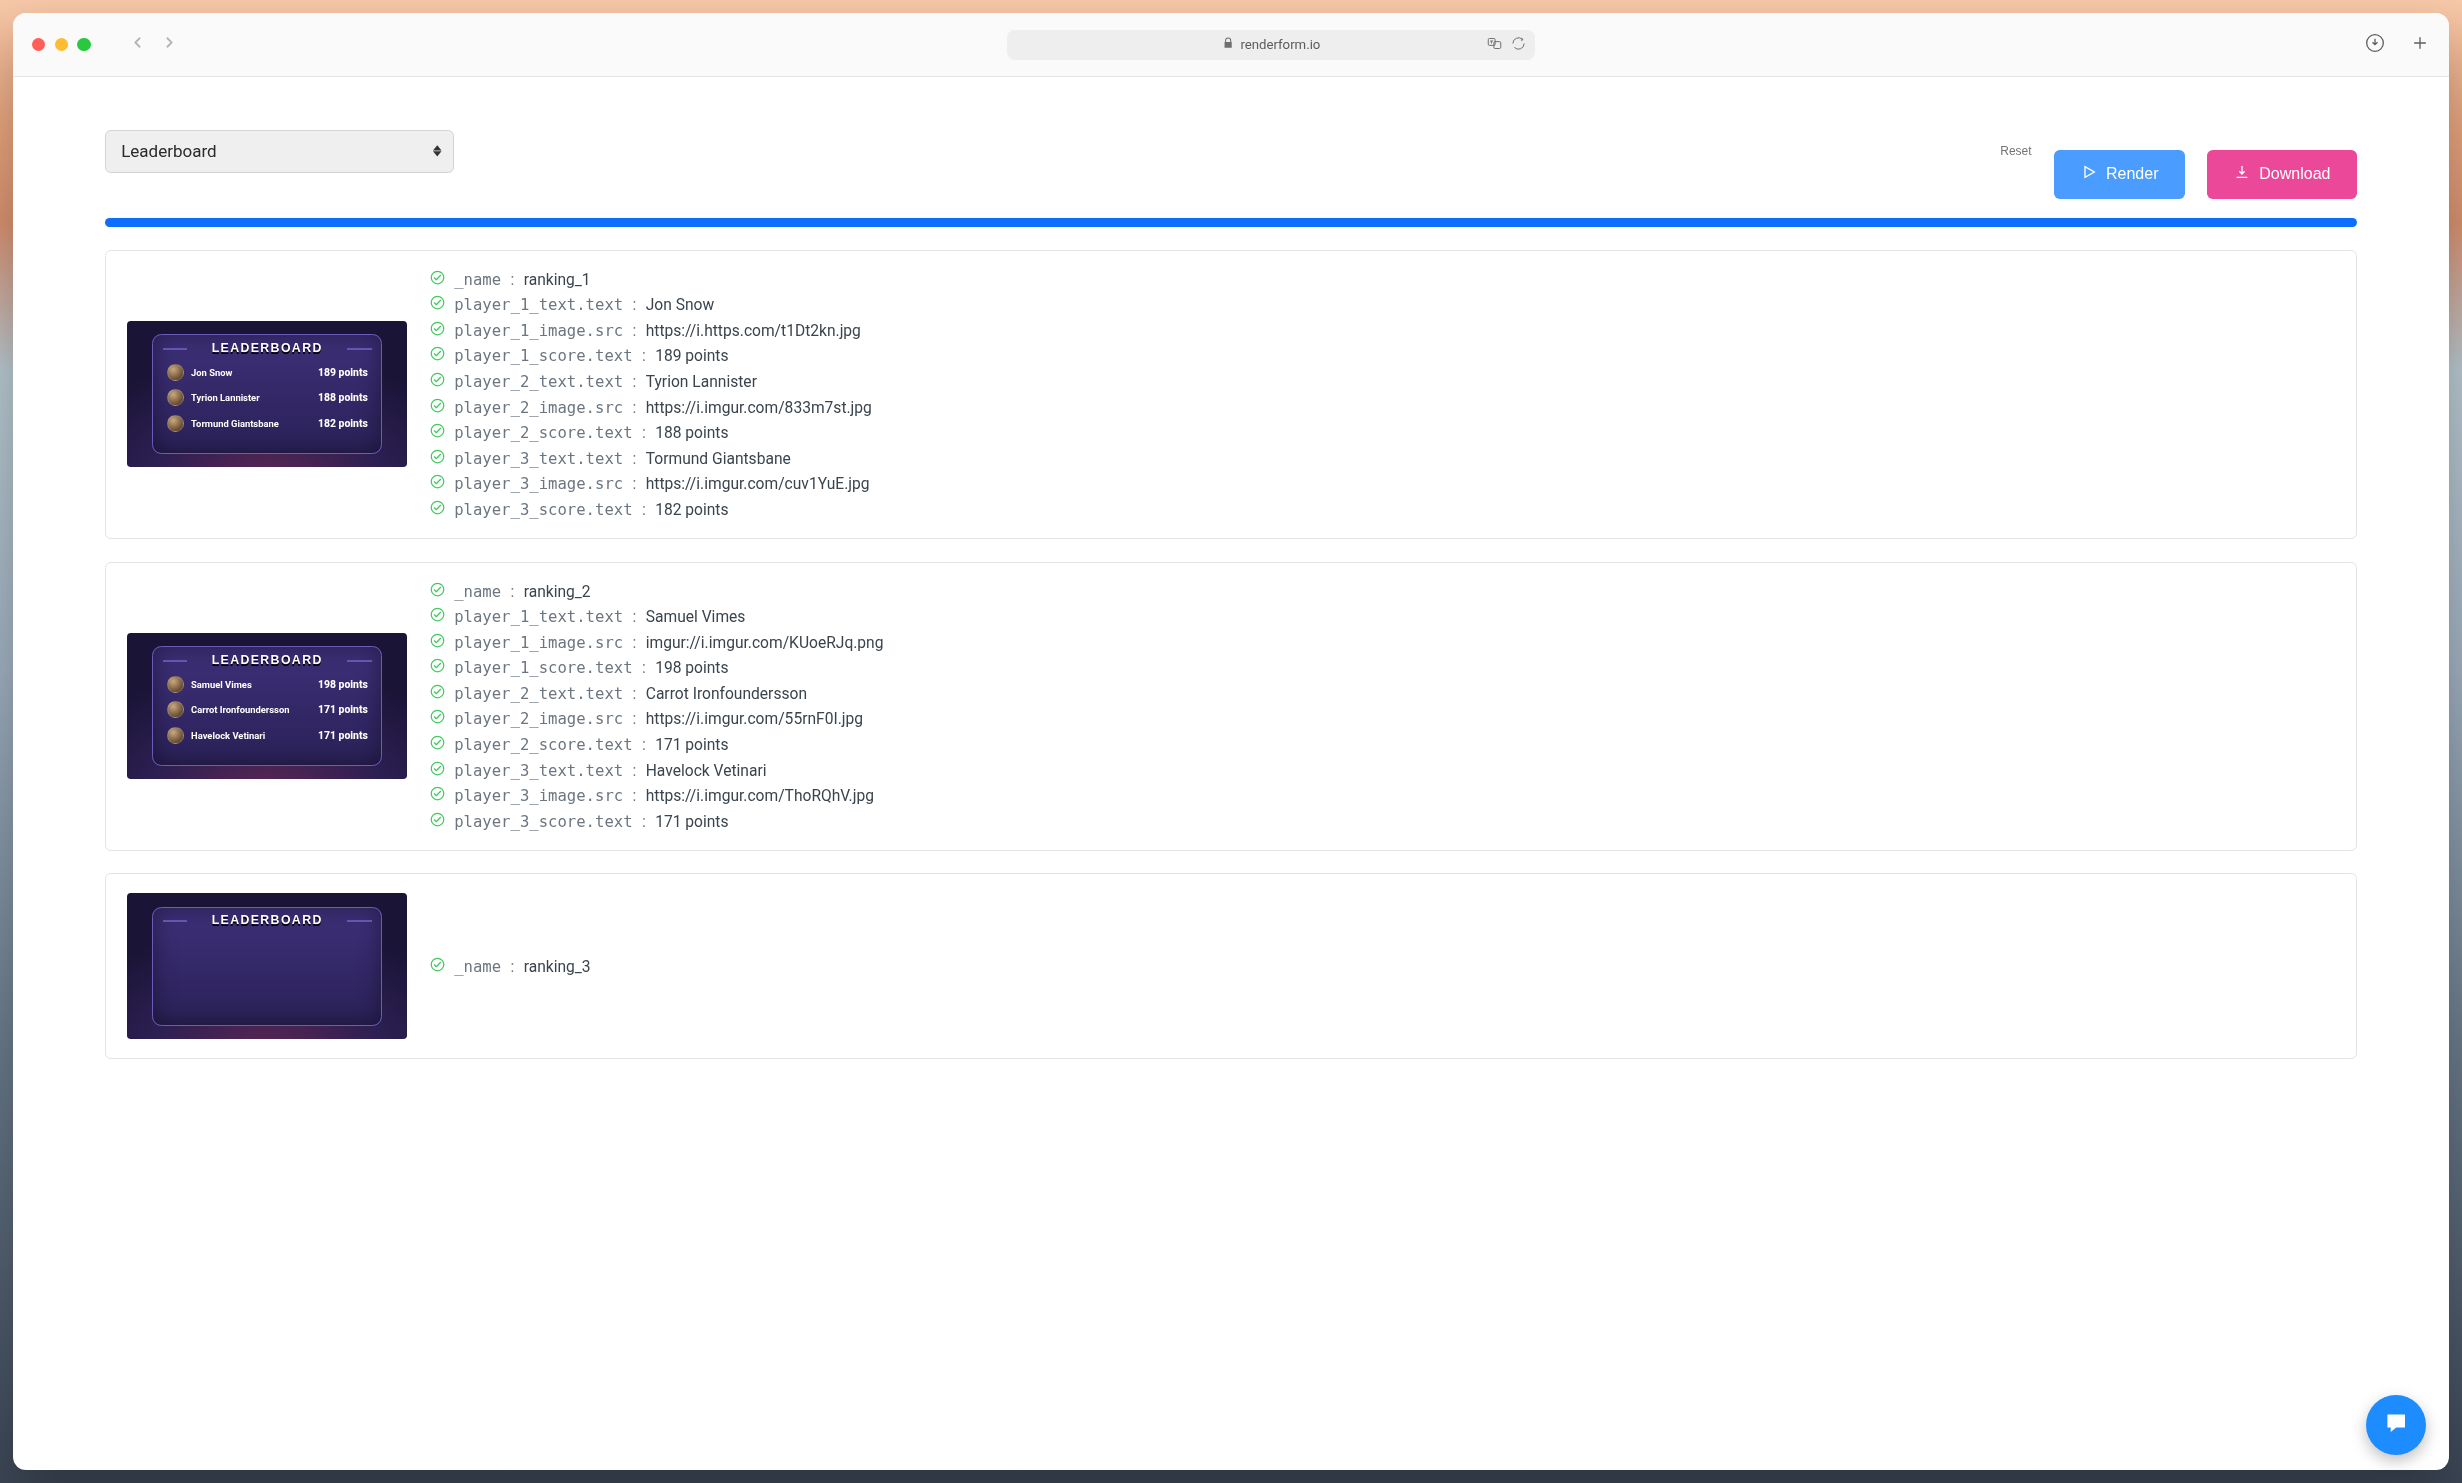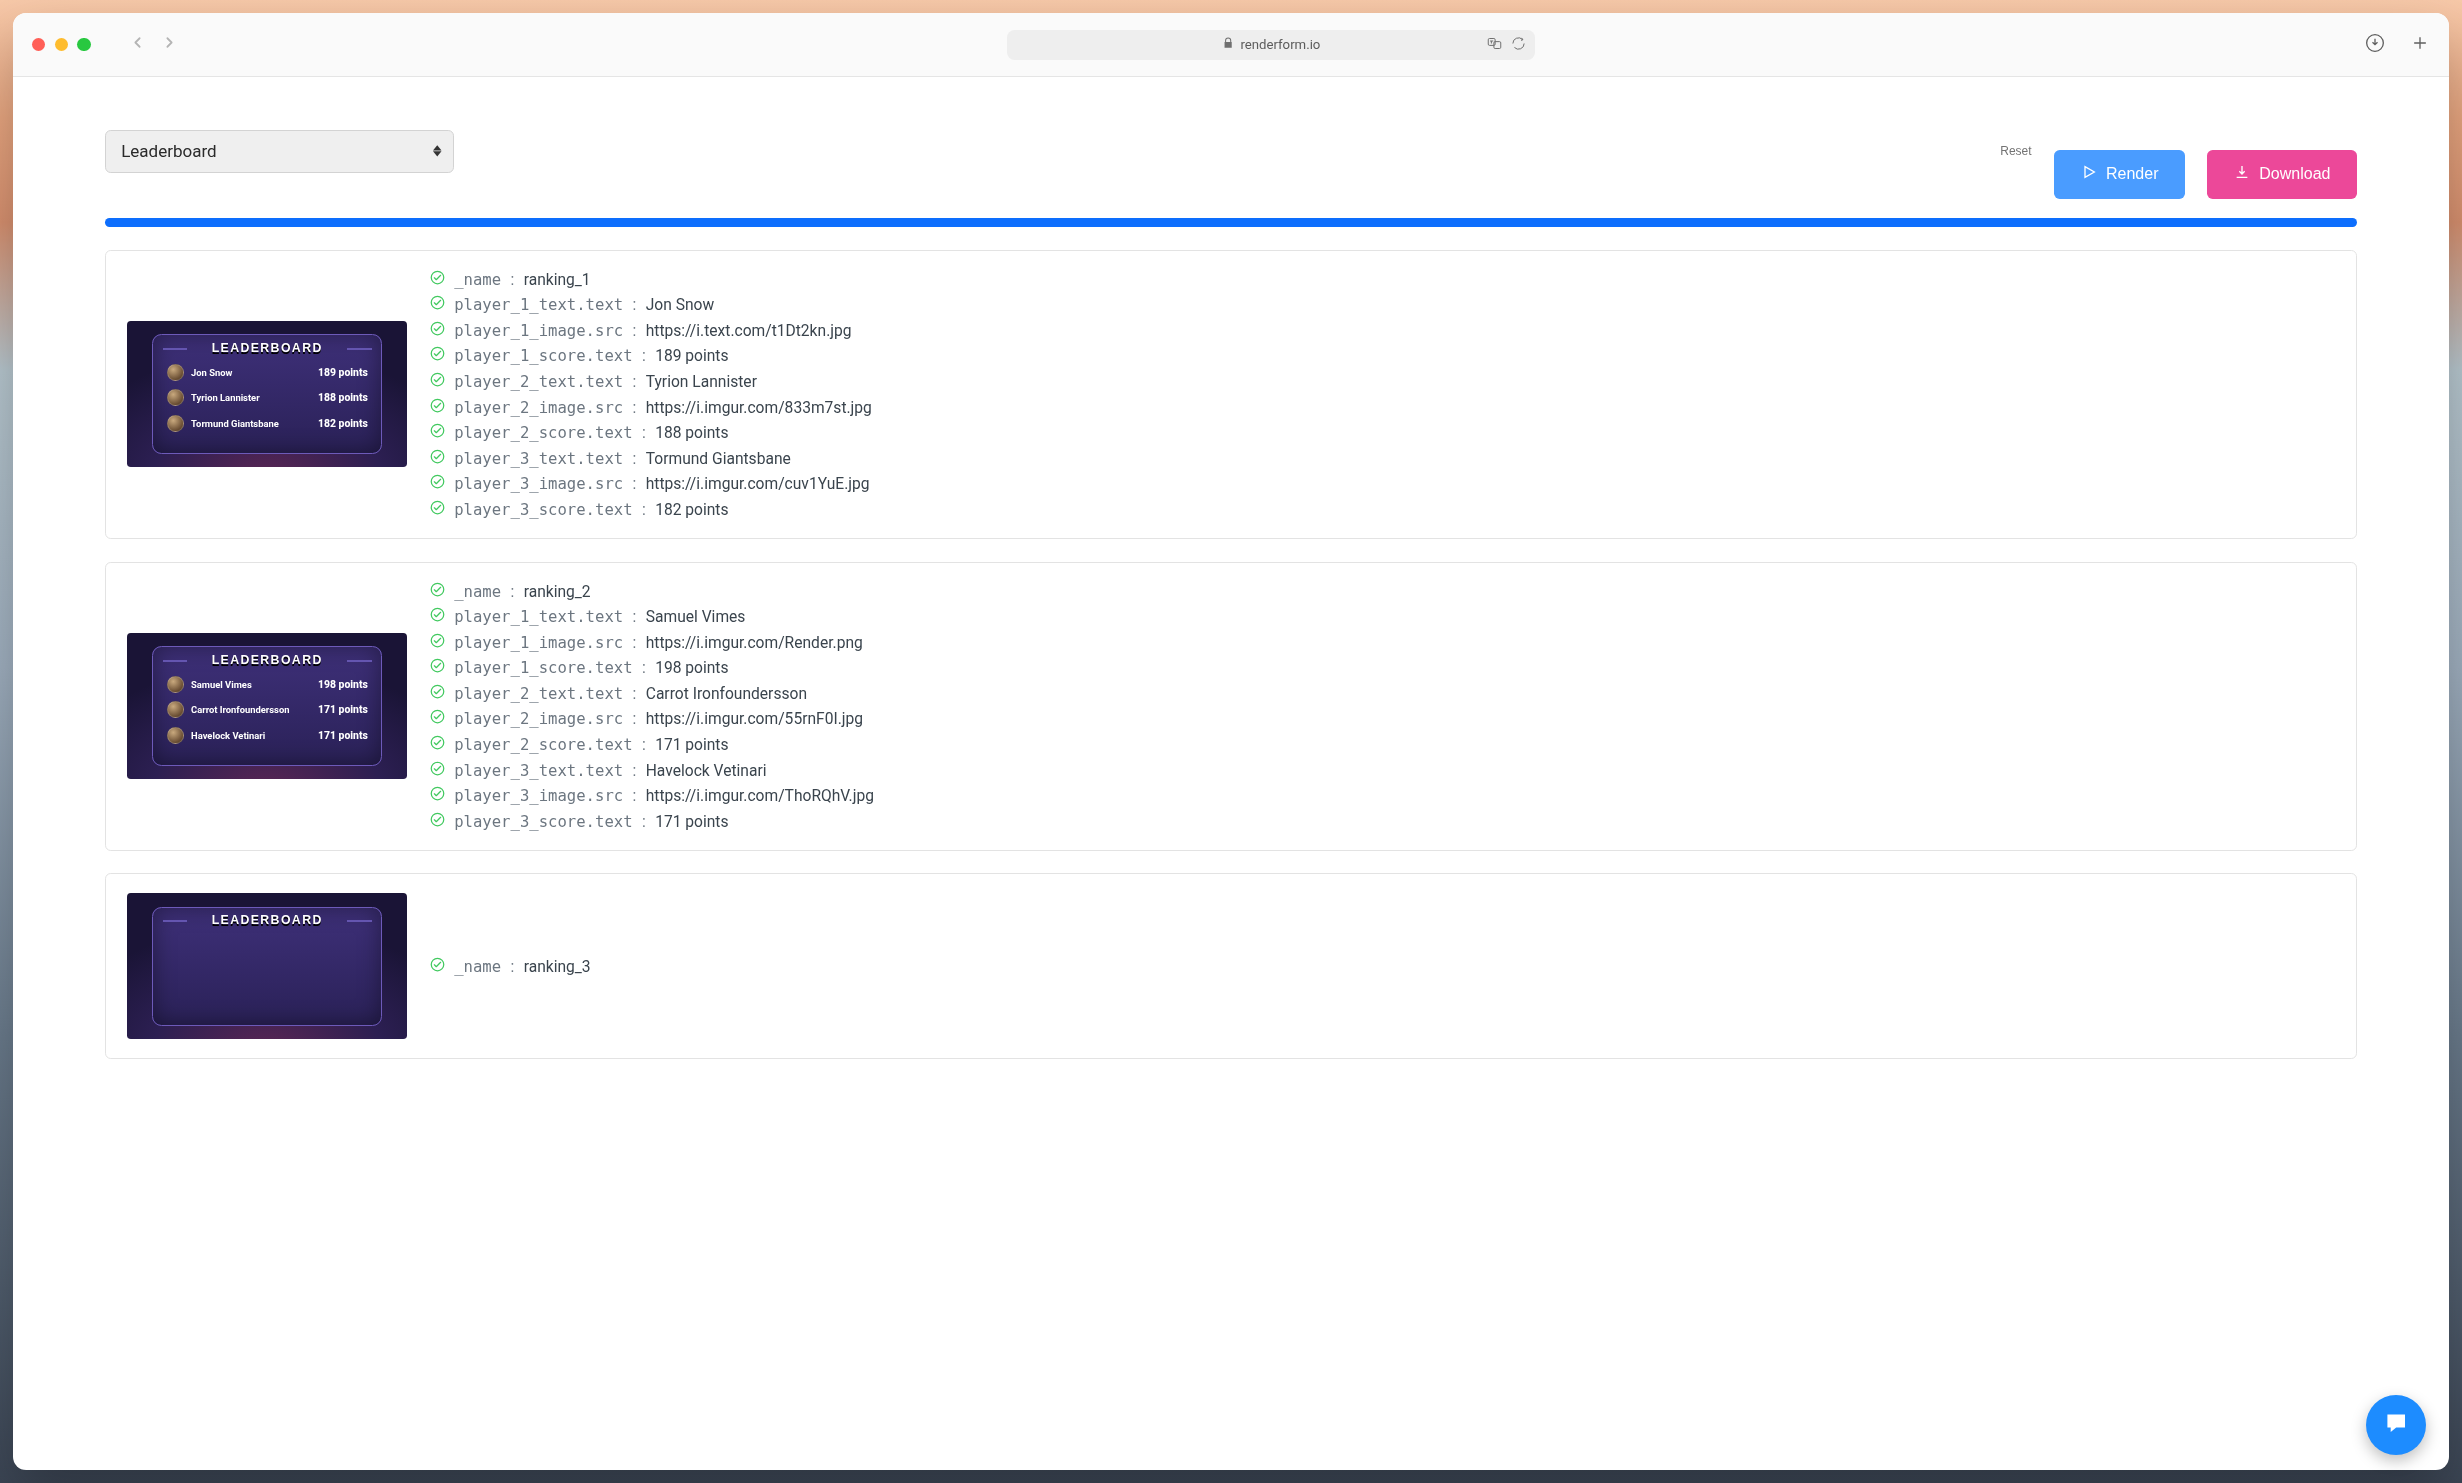--- a/index.html
+++ b/index.html
@@ -269,21 +269,21 @@
               <span class="sep"> : </span>
               <span class="val">Jon Snow</span>
             </div>
             <div class="field">
               <span><svg viewBox="0 0 24 24">
                   <circle cx="12" cy="12" r="10" fill="none" stroke="#41c95f" stroke-width="2"></circle>
                   <path d="M7 12.5l3 3 7-7" fill="none" stroke="#41c95f" stroke-width="2" stroke-linecap="round" stroke-linejoin="round"></path>
                 </svg></span>
               <span class="key">player_1_image.src</span>
               <span class="sep"> : </span>
-              <span class="val">https://i.text.com/t1Dt2kn.jpg</span>
+              <span class="val">https://i.https.com/t1Dt2kn.jpg</span>
             </div>
             <div class="field">
               <span><svg viewBox="0 0 24 24">
                   <circle cx="12" cy="12" r="10" fill="none" stroke="#41c95f" stroke-width="2"></circle>
                   <path d="M7 12.5l3 3 7-7" fill="none" stroke="#41c95f" stroke-width="2" stroke-linecap="round" stroke-linejoin="round"></path>
                 </svg></span>
               <span class="key">player_1_score.text</span>
               <span class="sep"> : </span>
               <span class="val">189 points</span>
             </div>
@@ -391,21 +391,21 @@
               <span class="sep"> : </span>
               <span class="val">Samuel Vimes</span>
             </div>
             <div class="field">
               <span><svg viewBox="0 0 24 24">
                   <circle cx="12" cy="12" r="10" fill="none" stroke="#41c95f" stroke-width="2"></circle>
                   <path d="M7 12.5l3 3 7-7" fill="none" stroke="#41c95f" stroke-width="2" stroke-linecap="round" stroke-linejoin="round"></path>
                 </svg></span>
               <span class="key">player_1_image.src</span>
               <span class="sep"> : </span>
-              <span class="val">https://i.imgur.com/Render.png</span>
+              <span class="val">imgur://i.imgur.com/KUoeRJq.png</span>
             </div>
             <div class="field">
               <span><svg viewBox="0 0 24 24">
                   <circle cx="12" cy="12" r="10" fill="none" stroke="#41c95f" stroke-width="2"></circle>
                   <path d="M7 12.5l3 3 7-7" fill="none" stroke="#41c95f" stroke-width="2" stroke-linecap="round" stroke-linejoin="round"></path>
                 </svg></span>
               <span class="key">player_1_score.text</span>
               <span class="sep"> : </span>
               <span class="val">198 points</span>
             </div>

